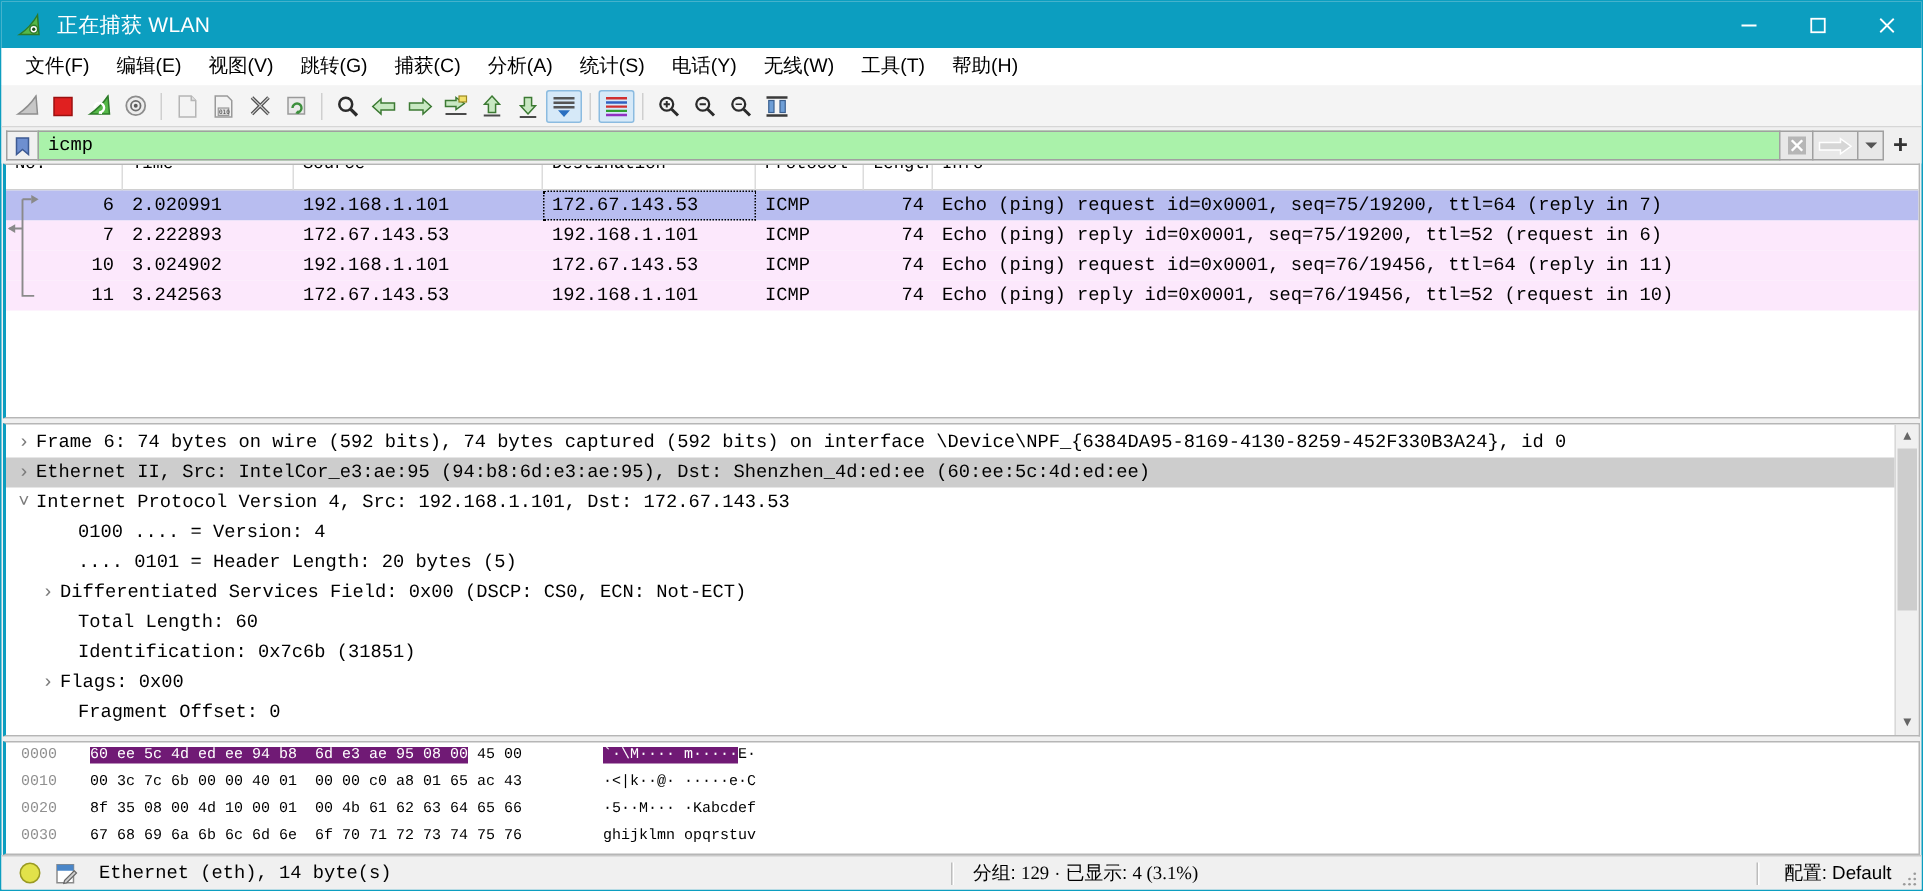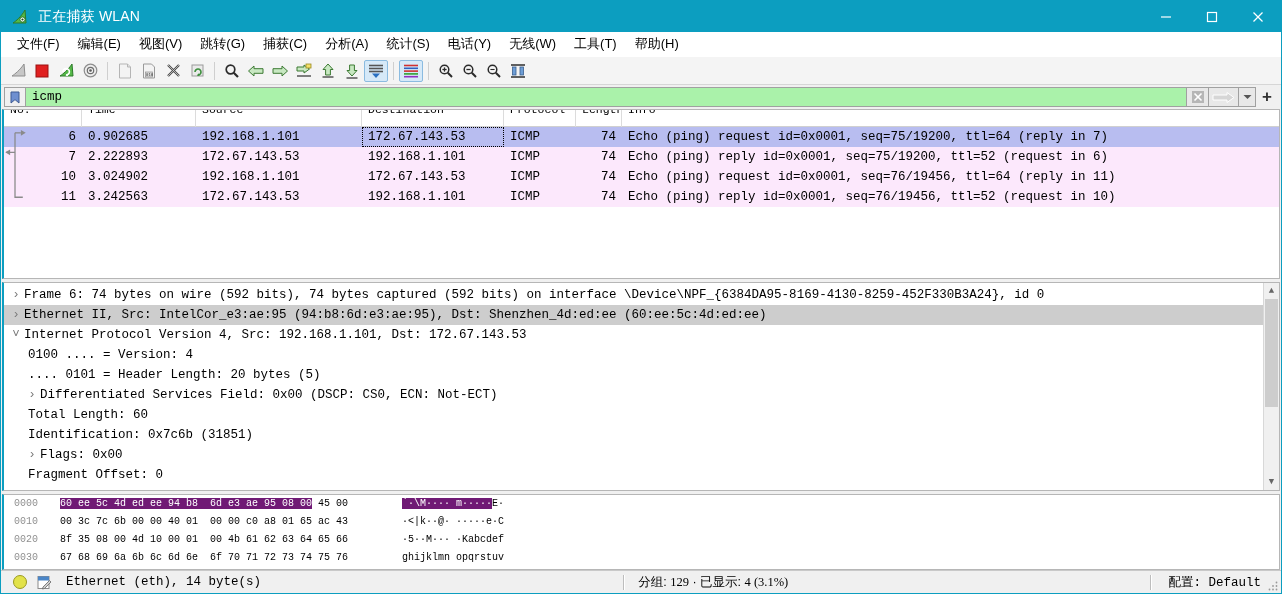--- a/index.html
+++ b/index.html
@@ -239,21 +239,21 @@
     padding-left: 4px;
   }
   .d-row.sel { background: #cdcdcd; }
   .d-arrow {
     width: 16px;
     flex: 0 0 16px;
     display: flex; align-items: center; justify-content: center;
     color: #7a7a7a;
   }
   .d-indent1 { padding-left: 20px; }
-  .d-indent2 { padding-left: 24px; }
+  .d-indent2 { padding-left: 48px; }
 
   .vscroll {
     position: absolute;
     right: 0; top: 0;
     width: 16px;
     height: 100%;
     background: #f0f0f0;
     border-left: 1px solid #d8d8d8;
     box-sizing: border-box;
   }
@@ -328,21 +328,21 @@
     margin: 0 5px;
   }
   .sb-counts {
     margin-left: 8px;
     font-family: "Liberation Sans", sans-serif;
     font-size: 12.5px;
   }
   .sb-counts .mono { font-family: Liberation Serif, serif; }
   .sb-profile {
     margin-left: 11px;
-    font-family: Liberation Mono, monospace;
+    font-family: Liberation Sans, sans-serif;
     font-size: 12.5px;
   }
   .sb-grip {
     position: absolute;
     right: 3px; bottom: 3px;
     width: 10px; height: 10px;
   }
   .spacer { flex: 1 1 auto; }
 </style>
 </head>
@@ -577,21 +577,21 @@
       <svg class="related-gutter" width="22" height="82" viewBox="0 0 22 82">
         <path d="M11 6 V72 H19" fill="none" stroke="#8a8a8a" stroke-width="1.3"></path>
         <path d="M11 6 H17" stroke="#8a8a8a" stroke-width="1.3"></path>
         <path d="M11 26 H2" stroke="#8a8a8a" stroke-width="1.3"></path>
         <path d="M17 3 l5 3 l-5 3 z" fill="#8a8a8a"></path>
         <path d="M6 23 l-5 3 l5 3 z" fill="#8a8a8a"></path>
       </svg>
 
       <div class="pl-row row-sel">
         <div class="td num" style="width:78px">6</div>
-        <div class="td" style="width:114px">0.902685</div>
+        <div class="td" style="width:114px">2.020991</div>
         <div class="td" style="width:166px">192.168.1.101</div>
         <div class="td dest-focus" style="width:142px">172.67.143.53</div>
         <div class="td" style="width:72px">ICMP</div>
         <div class="td len" style="width:46px">74</div>
         <div class="td" style="width:644px">Echo (ping) request  id=0x0001, seq=75/19200, ttl=64 (reply in 7)</div>
       </div>
 
       <div class="pl-row row-pink">
         <div class="td num" style="width:78px">7</div>
         <div class="td" style="width:114px">2.222893</div>

